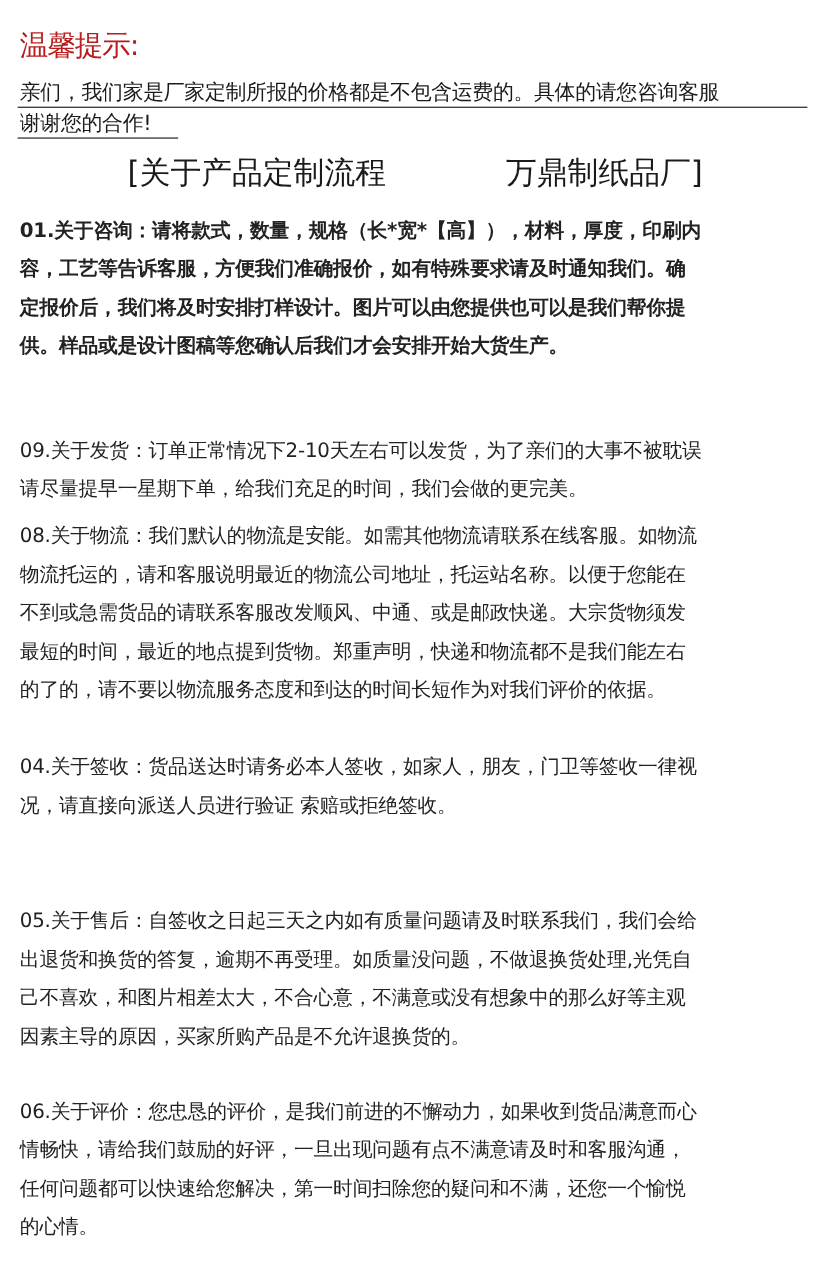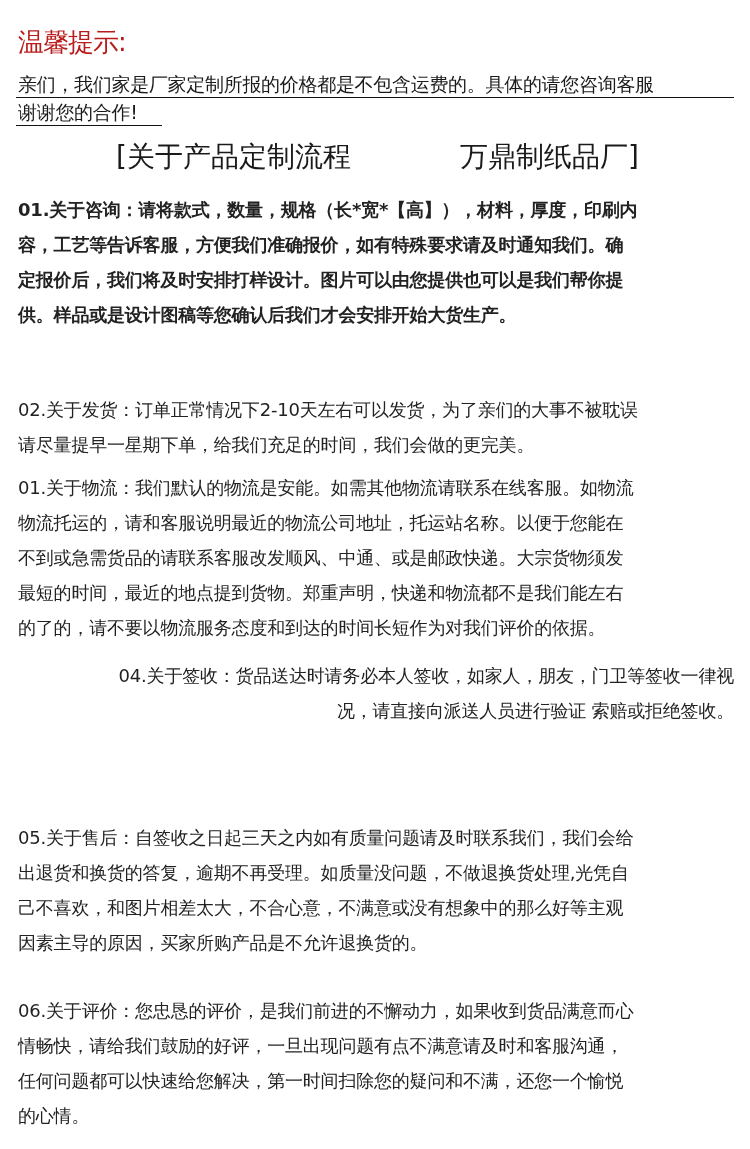--- a/index.html
+++ b/index.html
@@ -62,21 +62,21 @@
       color: #222222;
       letter-spacing: -0.2px;
     }
     .section .line {
       display: block;
       white-space: nowrap;
     }
     .s1 { top: 192px; font-weight: bold; }
     .s2 { top: 392px; }
     .s3 { top: 470px; }
-    .s4 { top: 658px; text-align: right; }
+    .s4 { top: 680px; }
     .s5 { top: 820px; }
     .s6 { top: 993px; }
   </style>
 </head>
 <body>
 
 <div class="notice-title">温馨提示:</div>
 
 <div class="notice-line notice-line-1">亲们，我们家是厂家定制所报的价格都是不包含运费的。具体的请您咨询客服</div>
 <div class="rule rule-1"></div>
@@ -87,26 +87,26 @@
 <div class="heading heading-right">万鼎制纸品厂]</div>
 
 <div class="section s1">
   <span class="line">01.关于咨询：请将款式，数量，规格（长*宽*【高】），材料，厚度，印刷内</span>
   <span class="line">容，工艺等告诉客服，方便我们准确报价，如有特殊要求请及时通知我们。确</span>
   <span class="line">定报价后，我们将及时安排打样设计。图片可以由您提供也可以是我们帮你提</span>
   <span class="line">供。样品或是设计图稿等您确认后我们才会安排开始大货生产。</span>
 </div>
 
 <div class="section s2">
-  <span class="line">02.关于发货：订单正常情况下2-10天左右可以发货，为了亲们的大事不被耽误</span>
+  <span class="line">09.关于发货：订单正常情况下2-10天左右可以发货，为了亲们的大事不被耽误</span>
   <span class="line">请尽量提早一星期下单，给我们充足的时间，我们会做的更完美。</span>
 </div>
 
 <div class="section s3">
-  <span class="line">01.关于物流：我们默认的物流是安能。如需其他物流请联系在线客服。如物流</span>
+  <span class="line">08.关于物流：我们默认的物流是安能。如需其他物流请联系在线客服。如物流</span>
   <span class="line">物流托运的，请和客服说明最近的物流公司地址，托运站名称。以便于您能在</span>
   <span class="line">不到或急需货品的请联系客服改发顺风、中通、或是邮政快递。大宗货物须发</span>
   <span class="line">最短的时间，最近的地点提到货物。郑重声明，快递和物流都不是我们能左右</span>
   <span class="line">的了的，请不要以物流服务态度和到达的时间长短作为对我们评价的依据。</span>
 </div>
 
 <div class="section s4">
   <span class="line">04.关于签收：货品送达时请务必本人签收，如家人，朋友，门卫等签收一律视</span>
   <span class="line">况，请直接向派送人员进行验证 索赔或拒绝签收。</span>
 </div>

